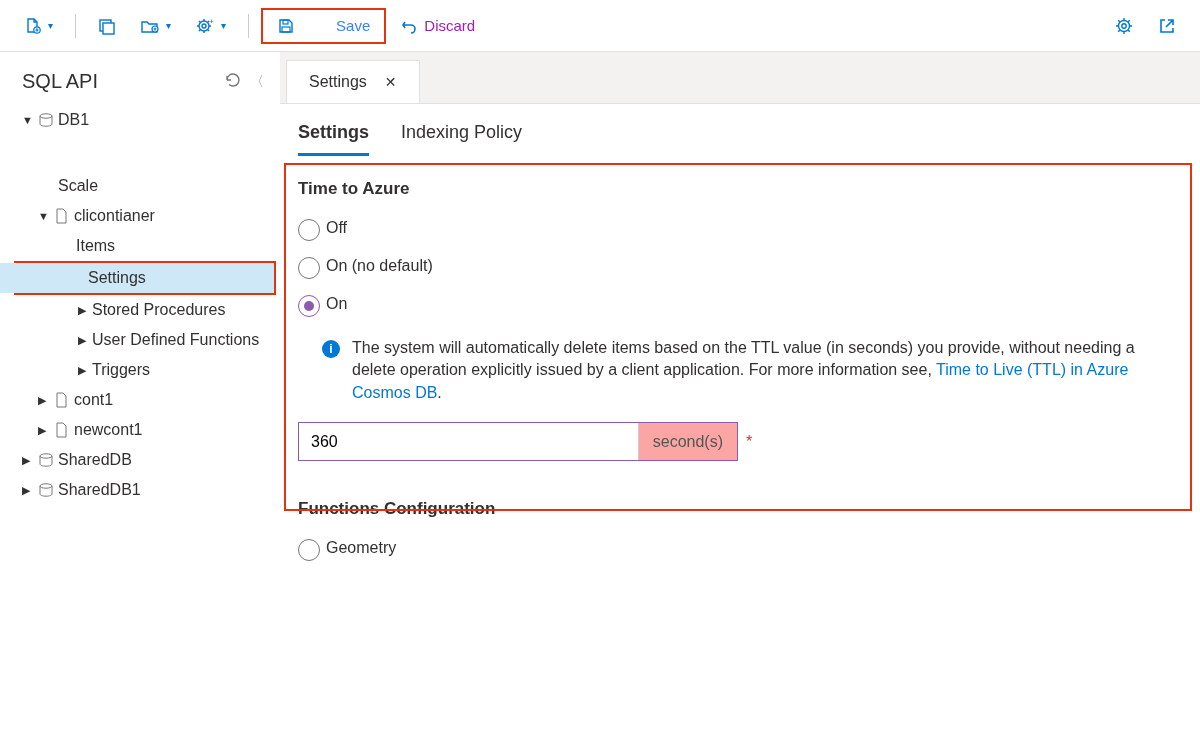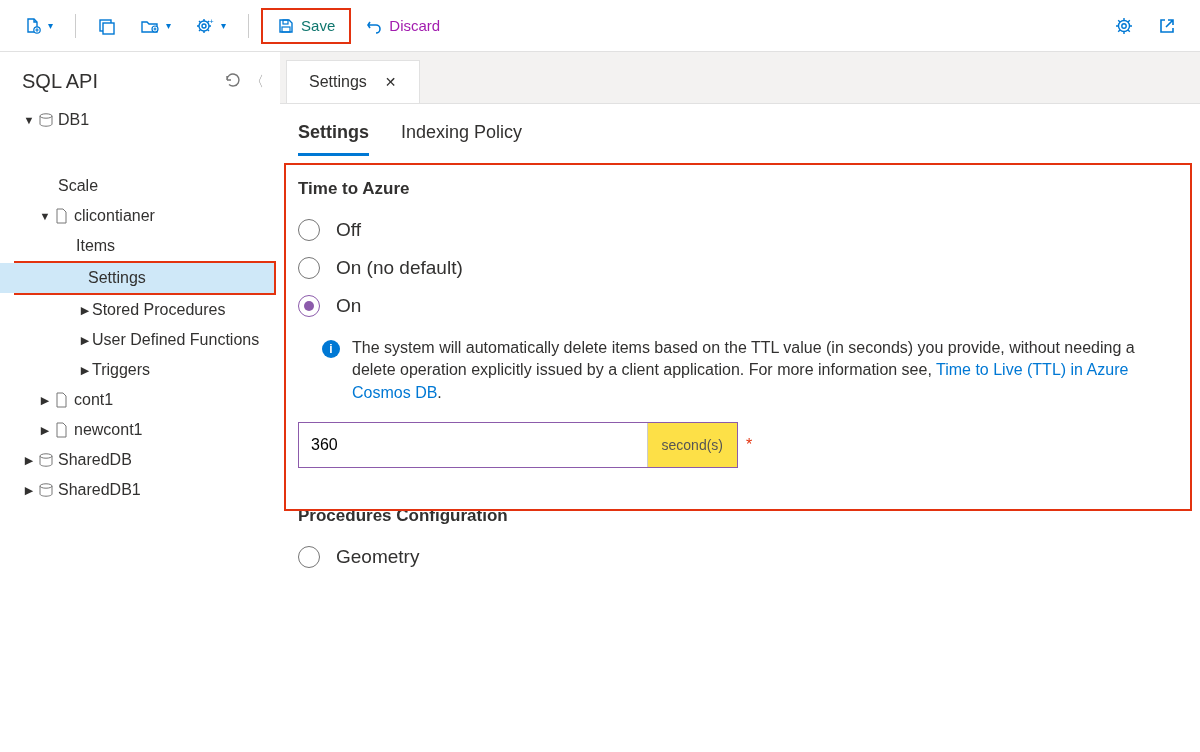--- a/index.html
+++ b/index.html
@@ -5,21 +5,21 @@
   * { box-sizing: border-box; }
   body { margin:0; font-family: "Segoe UI", Arial, sans-serif; font-size:14px; color:#323130; background:#fff; width:1200px; }
   .toolbar { height:52px; border-bottom:1px solid #e1e1e1; display:flex; align-items:center; padding:0 14px; gap:4px; }
   .tool-btn { display:inline-flex; align-items:center; gap:6px; padding:6px 10px; color:#0078d4; cursor:pointer; font-size:15px; border:none; background:none; }
   .tool-sep { width:1px; height:24px; background:#ccc; margin:0 8px; }
   .tool-spacer { flex:1; }
   .caret { font-size:10px; color:#0078d4; }
   .icon { display:inline-flex; }
   .save-box { border:2px solid #e3330f; padding:1px 4px; }
   .layout { display:flex; }
-  .sidebar { width:280px; padding-top:18px;text-align:center; }
+  .sidebar { width:280px; padding-top:18px; }
   .sidebar-head { display:flex; align-items:center; justify-content:space-between; padding:0 16px 12px 22px; }
   .sidebar-head h2 { margin:0; font-weight:400; font-size:20px; }
   .sb-actions { display:flex; gap:8px; align-items:center; color:#999; }
   .tree { padding:0; }
   .row { display:flex; align-items:center; padding:6px 0 6px 22px; font-size:16px; cursor:pointer; }
   .row .tw { width:14px; display:inline-block; font-size:11px; color:#323130; }
   .row .ic { width:20px; display:inline-flex; justify-content:center; margin-right:2px; }
   .indent-1 { padding-left:38px; }
   .indent-2 { padding-left:58px;margin-top:36px; }
   .indent-3 { padding-left:78px; }
@@ -28,33 +28,33 @@
   .sel-box { border:2px solid #e3330f; margin:0 4px 0 14px; }
   .main { flex:1; }
   .tab-strip { display:flex; background:#f3f2f1; border-bottom:1px solid #e1e1e1; height:52px; align-items:flex-end; }
   .tab { background:#fff; border:1px solid #e1e1e1; border-bottom:none; padding:12px 22px; display:flex; align-items:center; gap:18px; font-size:16px; margin-left:6px; }
   .tab .x { cursor:pointer; font-size:14px; }
   .sub-tabs { display:flex; gap:32px; padding:18px 18px 0 18px; font-size:18px; border-bottom:1px solid transparent; }
   .sub-tab { padding-bottom:10px; cursor:pointer; }
   .sub-tab.active { border-bottom:3px solid #0078d4; font-weight:600; }
   .content { padding:14px 18px; position:relative; }
   .section-title { font-weight:700; font-size:17px; margin:8px 0 12px; }
-  .radio-row { display:flex; align-items:flex-end; gap:16px; padding:8px 0; font-size:19px; }
+  .radio-row { display:flex; align-items:flex-start; gap:6px; padding:8px 0; font-size:16px; }
   .radio { width:22px; height:22px; border:1px solid #767676; border-radius:50%; display:inline-flex; align-items:center; justify-content:center; }
   .radio.sel { border-color:#8c5bab; }
   .radio.sel .dot { width:10px; height:10px; border-radius:50%; background:#8c5bab; }
   .radio.blue.sel { border-color:#0078d4; }
   .radio.blue.sel .dot { background:#0078d4; }
   .info-row { display:flex; gap:12px; padding:12px 0 12px 24px; font-size:16px; line-height:1.4; }
   .info-i { width:18px; height:18px; border-radius:50%; background:#0078d4; color:#fff; font-size:12px; display:inline-flex; align-items:center; justify-content:center; font-weight:700; flex-shrink:0; margin-top:3px; }
   .info-row a { color:#0078d4; text-decoration:none; }
   .ttl-input-row { display:flex; align-items:center; gap:6px; padding:6px 0 10px 0; }
-  .ttl-input { display:flex; border:1px solid #8c5bab; height:46px; width:440px; }
+  .ttl-input { display:flex; border:1px solid #8c5bab; height:39px; width:440px; }
   .ttl-input input { border:none; outline:none; padding:0 12px; font-size:16px; flex:1; }
-  .ttl-suffix { background:#fde047; border-left:1px solid #ccc; padding:0 14px; display:flex; align-items:center; font-size:14px; color:#555; }
+  .ttl-suffix { background:#fca5a5; border-left:1px solid #ccc; padding:0 14px; display:flex; align-items:center; font-size:16px; color:#555; }
   .req { color:#e3330f; font-size:16px; margin-left:2px; }
   .red-box { position:absolute; border:2px solid #e3330f; left:4px; right:8px; top:6px; height:348px; pointer-events:none; }
 </style>
 </head>
 <body>
 
 <div class="toolbar">
   <button class="tool-btn">
     <span class="icon">
       <svg width="18" height="18" viewBox="0 0 18 18">
@@ -99,21 +99,21 @@
   <span class="tool-sep"></span>
   <span class="save-box">
     <button class="tool-btn">
       <span class="icon">
         <svg width="18" height="18" viewBox="0 0 18 18">
             <path fill="none" stroke="#0078d4" stroke-width="1.4" d="M3 3h9l3 3v9H3z"></path>
             <rect x="6" y="3" width="5" height="4" fill="none" stroke="#0078d4" stroke-width="1.2"></rect>
             <rect x="5" y="10" width="8" height="5" fill="none" stroke="#0078d4" stroke-width="1.2"></rect>
           </svg>
       </span>
-      <span style="color:#0f766e;">Save</span>
+      <span style="color:#3b82f6;margin-left:35px;">Save</span>
     </button>
   </span>
   <button class="tool-btn">
     <span class="icon">
       <svg width="18" height="18" viewBox="0 0 18 18">
           <path fill="none" stroke="#0078d4" stroke-width="1.6" d="M5 5l-2 3 2 3M3 8h8a4 4 0 0 1 0 8"></path>
         </svg>
     </span>
     <span style="color:#a21caf;">Discard</span>
   </button>
@@ -275,21 +275,21 @@
         </div>
       </div>
       <div class="ttl-input-row">
         <div class="ttl-input">
           <input type="text" value="360" style="">
           <div class="ttl-suffix">second(s)</div>
         </div>
         <span class="req">*</span>
       </div>
 
-      <div class="section-title" style="margin-top:28px;">Procedures Configuration</div>
+      <div class="section-title" style="margin-top:28px;">Functions Configuration</div>
       <label class="radio-row">
         <span class="radio">
             <span class="dot"></span>
           </span>
         <span>Geometry</span>
       </label>
     </div>
   </main>
 </div>
 

